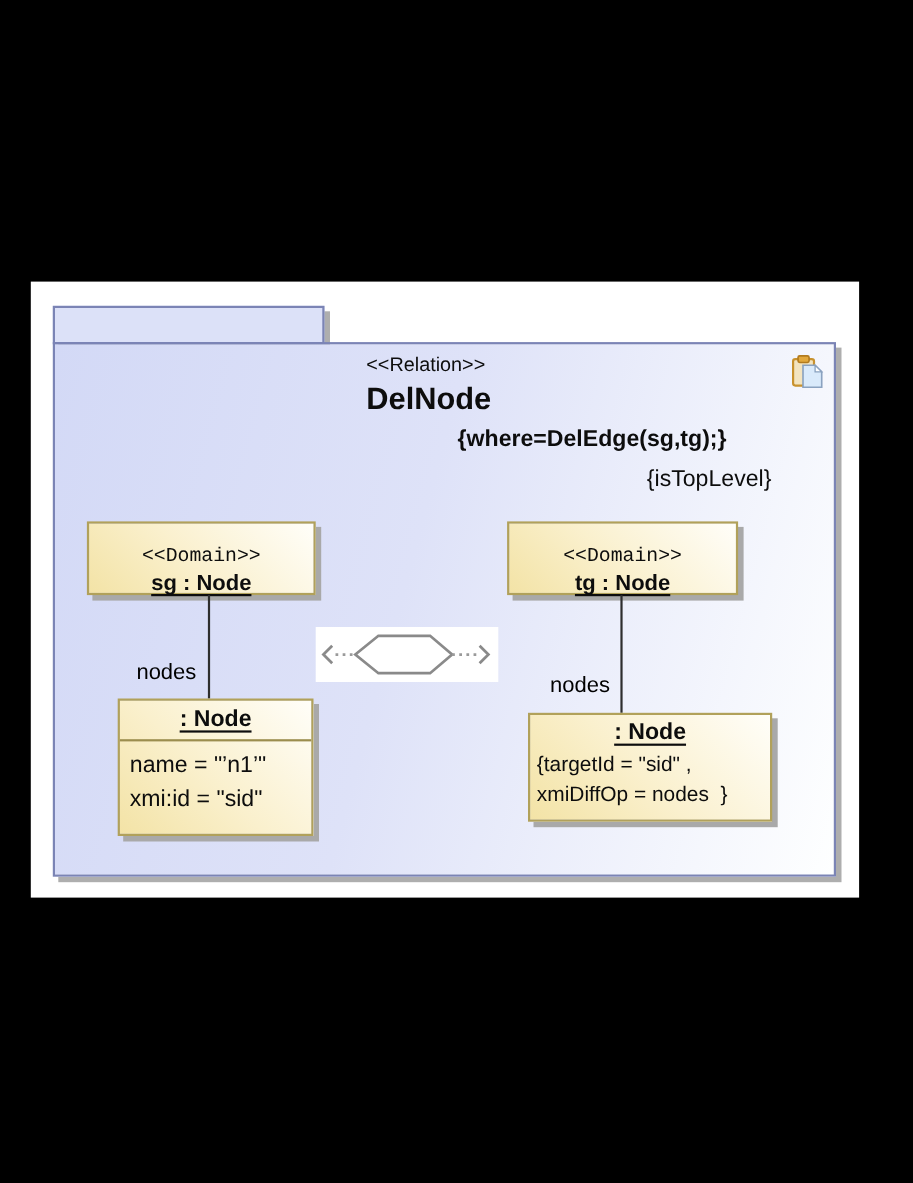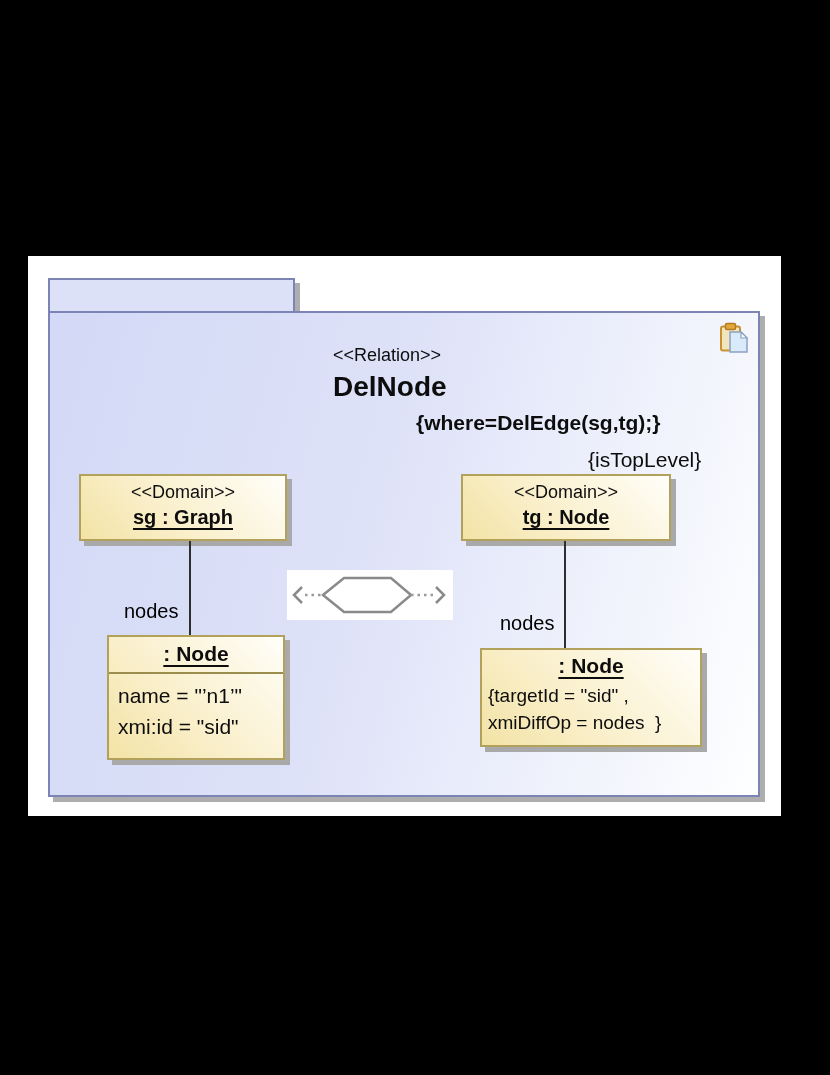--- a/index.html
+++ b/index.html
@@ -20,34 +20,34 @@
   }
 
   
   .pkg-body {
     position: absolute; left: 48px; top: 311px; width: 712px; height: 486px;
     background: linear-gradient(105deg, #d3d9f6 0%, #dee2f8 45%, #feffff 100%);
     border: 2px solid #7b84b5;
     box-shadow: 5px 5px 0 #aeaeae;
   }
 
-  .txt { position: absolute; white-space: pre; margin-top: 24px; }
+  .txt { position: absolute; white-space: pre; }
   .stereo { font-size: 18px; }
   .frame-name { font-size: 28px; font-weight: bold; }
   .clause { font-size: 21px; }
 
   
   .ybox {
     position: absolute;
     background: linear-gradient(225deg, #fffef9 0%, #faf0cd 55%, #f3e3a6 100%);
     border: 2px solid #b1a15a;
     box-shadow: 5px 5px 0 #a9a9a9;
     text-align: center;
   }
-  .ybox .stereo { position: static; display: block; margin-top: 6px; }
+  .ybox .stereo { position: static; display: block; margin-top: 20px; font-family: Liberation Mono, monospace; }
   .ybox .uname {
     display: inline-block; margin-top: 3px;
     font-size: 20px; font-weight: bold;
     text-decoration: underline; text-underline-offset: 4px; text-decoration-thickness: 2px;
     padding: 0 6px;
   }
 
   .node-box {
     position: absolute;
     background: linear-gradient(225deg, #fffef9 0%, #faf0cd 55%, #f3e3a6 100%);
@@ -93,21 +93,21 @@
 
 <svg class="paste-icon" viewBox="0 0 30 32">
   <rect x="2" y="4.5" width="19" height="24" rx="2" fill="#f3e4c0" stroke="#c8922e" stroke-width="2"></rect>
   <rect x="6.5" y="1.5" width="10" height="6" rx="1.5" fill="#e2a83c" stroke="#b27b1f" stroke-width="1.5"></rect>
   <polygon points="11,10 22,10 28,16 28,30 11,30" fill="#d9eafb" stroke="#8aa2c0" stroke-width="1.5"></polygon>
   <polygon points="22,10 28,16 22,16" fill="#ffffff" stroke="#8aa2c0" stroke-width="1.2"></polygon>
 </svg>
 
 <div class="ybox" style="left:79px; top:474px; width:208px; height:67px;">
   <span class="stereo">&lt;&lt;Domain&gt;&gt;</span>
-  <span class="uname">sg : Graph</span>
+  <span class="uname">sg : Node</span>
 </div>
 
 <div class="ybox" style="left:461px; top:474px; width:210px; height:67px;">
   <span class="stereo">&lt;&lt;Domain&gt;&gt;</span>
   <span class="uname">tg : Node</span>
 </div>
 
 <div class="edge" style="left:189px; top:541px; height:94px;"></div>
 <div class="edge" style="left:564px; top:541px; height:107px;"></div>
 

